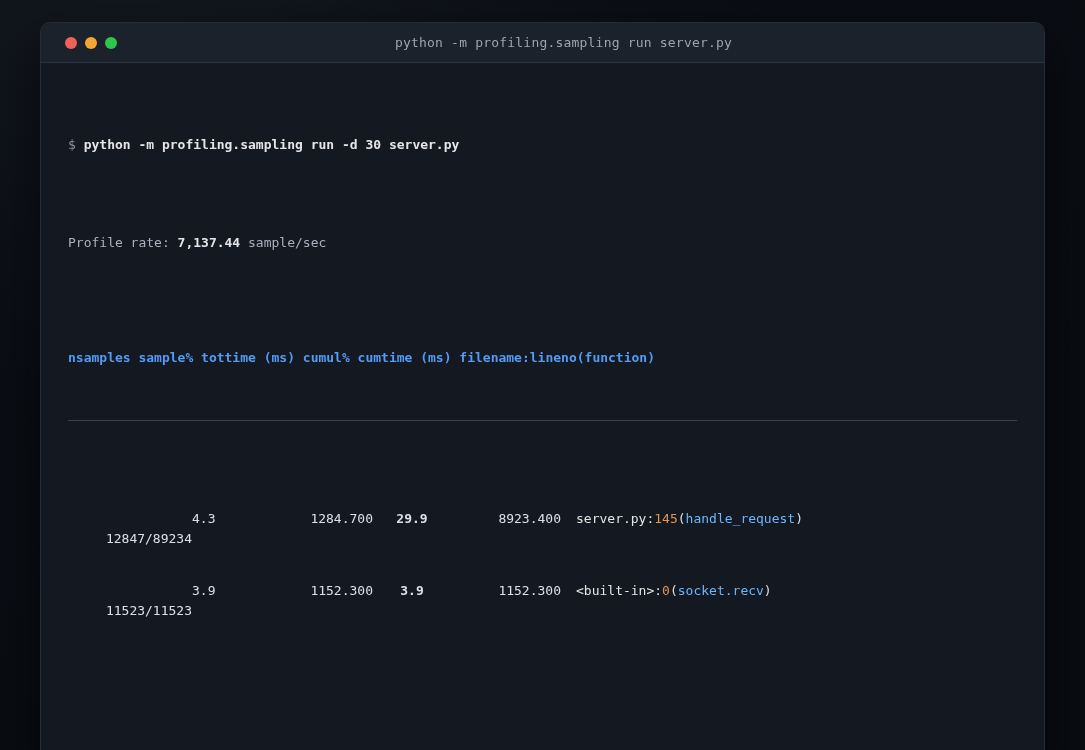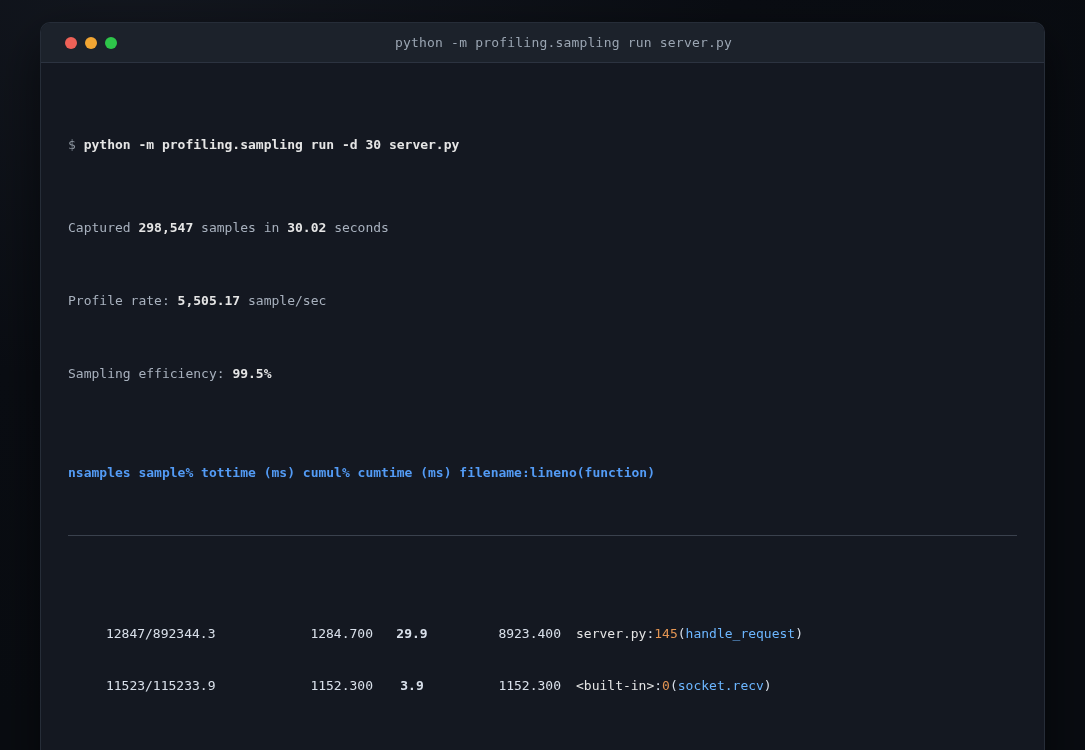--- a/index.html
+++ b/index.html
@@ -34,26 +34,26 @@
   .dim { color: #8b949e; }
   .g  { color: #e5e5e5; }
   .b600 { font-weight: bold; }
   .bl { color: #6cb6ff; }
   .o  { color: #e39553; }
   .h  { color: #539bf5; font-weight: bold; }
 
   .mb20 { margin-bottom: 20px; }
   .mb10 { margin-bottom: 10px; }
   .mb24 { margin-top: 24px; }
-  .mt4  { margin-top: 21px; }
+  .mt4  { margin-top: 12px; }
 
   .rule { border: none; border-top: 1px solid #3a414d; margin: 8px 0 12px 0; }
 
   .trow { display: flex; line-height: 22px; }
-  .c-nsamples { width: 124px; text-align: right; }
+  .c-nsamples { width: 124px; text-align: right; margin-top: 20px; }
   .c-sample   { width: 73px;  text-align: left; }
   .c-tottime  { width: 108px; text-align: right; }
   .c-cumul    { width: 78px;  text-align: center; font-weight: bold; }
   .c-cumtime  { width: 110px; text-align: right; }
   .c-file     { margin-left: 15px; text-align: left; }
 </style>
 </head>
 <body>
 
 <div class="terminal">
@@ -63,25 +63,23 @@
       <button class="dot yellow"></button>
       <button class="dot green"></button>
     </div>
     <div class="title">python -m profiling.sampling run server.py</div>
   </div>
 
   <div class="content">
 
     <div class="line mb20"><span class="dim">$ </span><span class="g b600">python -m profiling.sampling run -d 30 server.py</span></div>
 
-    <div class="line mb10"><span class="gr">Captured </span><span class="g b600">298,547</span><span class="gr"> samples in </span><span class="g b600">30.02</span><span class="gr"> seconds</span></div>
 
-    <div class="line mb10"><span class="gr">Profile rate: </span><span class="g b600">5,505.17</span><span class="gr"> sample/sec</span></div>
+    <div class="line mb10"><span class="gr">Profile rate: </span><span class="g b600">7,137.44</span><span class="gr"> sample/sec</span></div>
 
-    <div class="line"><span class="gr">Sampling efficiency: </span><span class="g b600">99.5%</span></div>
 
 
     <div class="line mt4"><span class="h">nsamples sample% tottime (ms) cumul% cumtime (ms) filename:lineno(function)</span></div>
 
     <hr class="rule">
 
     <div>
       <div class="trow"><span class="w c-nsamples">12847/89234</span><span class="w c-sample">4.3</span><span class="w c-tottime">1284.700</span><span class="w c-cumul">29.9</span><span class="w c-cumtime">8923.400</span><span class="c-file"><span class="g">server.py</span><span class="w">:</span><span class="o">145</span><span class="w">(</span><span class="bl">handle_request</span><span class="w">)</span></span></div>
       <div class="trow"><span class="w c-nsamples">11523/11523</span><span class="w c-sample">3.9</span><span class="w c-tottime">1152.300</span><span class="w c-cumul">3.9</span><span class="w c-cumtime">1152.300</span><span class="c-file"><span class="g">&lt;built-in&gt;</span><span class="w">:</span><span class="o">0</span><span class="w">(</span><span class="bl">socket.recv</span><span class="w">)</span></span></div>
       

